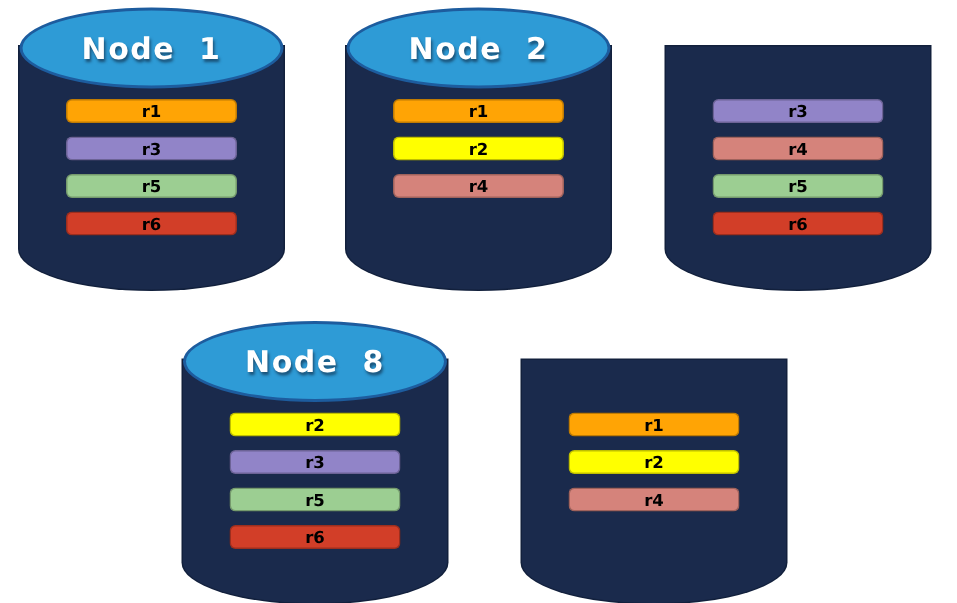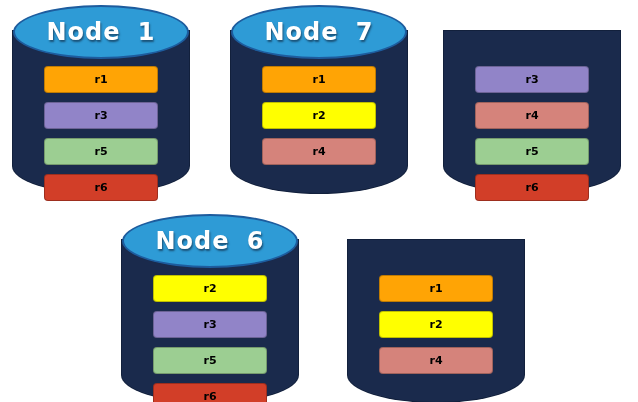--- a/index.html
+++ b/index.html
@@ -41,35 +41,35 @@
     border-radius: 50%;
     box-sizing: border-box;
     display: flex;
     align-items: center;
     justify-content: center;
     z-index: 2;
   }
   .node-label {
     color: #ffffff;
     font-weight: bold;
-    font-size: 24px;
+    font-size: 20px;
     letter-spacing: 1px;
     word-spacing: 8px;
     text-shadow: 1px 2px 2px rgba(10, 20, 40, 0.55);
     white-space: nowrap;
   }
   .bars {
     position: absolute;
     top: 61px;
     left: 31px;
     right: 31px;
     z-index: 3;
   }
   .bar {
-    height: 27px;
+    height: 16px;
     margin-bottom: 9px;
     border-radius: 4px;
     border: 1px solid rgba(0, 0, 0, 0.25);
     box-sizing: border-box;
     display: flex;
     align-items: center;
     justify-content: center;
     font-size: 11px;
     font-weight: bold;
     color: #000000;
@@ -90,21 +90,21 @@
       <div class="bar" style="background: rgb(255, 164, 5);">r1</div>
       <div class="bar" style="background: rgb(145, 132, 200);">r3</div>
       <div class="bar" style="background: rgb(156, 206, 146);">r5</div>
       <div class="bar" style="background: rgb(210, 62, 40);">r6</div>
     </div>
   </div>
 
   <div class="node" style="left:231px; top:5px;">
     <div class="cyl-body"></div>
     <div class="cyl-top">
-      <span class="node-label">Node 7</span>
+      <span class="node-label">Node 2</span>
     </div>
     <div class="bars">
       <div class="bar" style="background: rgb(255, 164, 5);">r1</div>
       <div class="bar" style="background: rgb(255, 255, 0);">r2</div>
       <div class="bar" style="background: rgb(213, 131, 123);">r4</div>
     </div>
   </div>
 
   <div class="node" style="left:444px; top:5px;">
     <div class="cyl-body"></div>
@@ -112,21 +112,21 @@
       <div class="bar" style="background: rgb(145, 132, 200);">r3</div>
       <div class="bar" style="background: rgb(213, 131, 123);">r4</div>
       <div class="bar" style="background: rgb(156, 206, 146);">r5</div>
       <div class="bar" style="background: rgb(210, 62, 40);">r6</div>
     </div>
   </div>
 
   <div class="node" style="left:122px; top:214px;">
     <div class="cyl-body"></div>
     <div class="cyl-top">
-      <span class="node-label">Node 6</span>
+      <span class="node-label">Node 8</span>
     </div>
     <div class="bars">
       <div class="bar" style="background: rgb(255, 255, 0);">r2</div>
       <div class="bar" style="background: rgb(145, 132, 200);">r3</div>
       <div class="bar" style="background: rgb(156, 206, 146);">r5</div>
       <div class="bar" style="background: rgb(210, 62, 40);">r6</div>
     </div>
   </div>
 
   <div class="node" style="left:348px; top:214px;">

